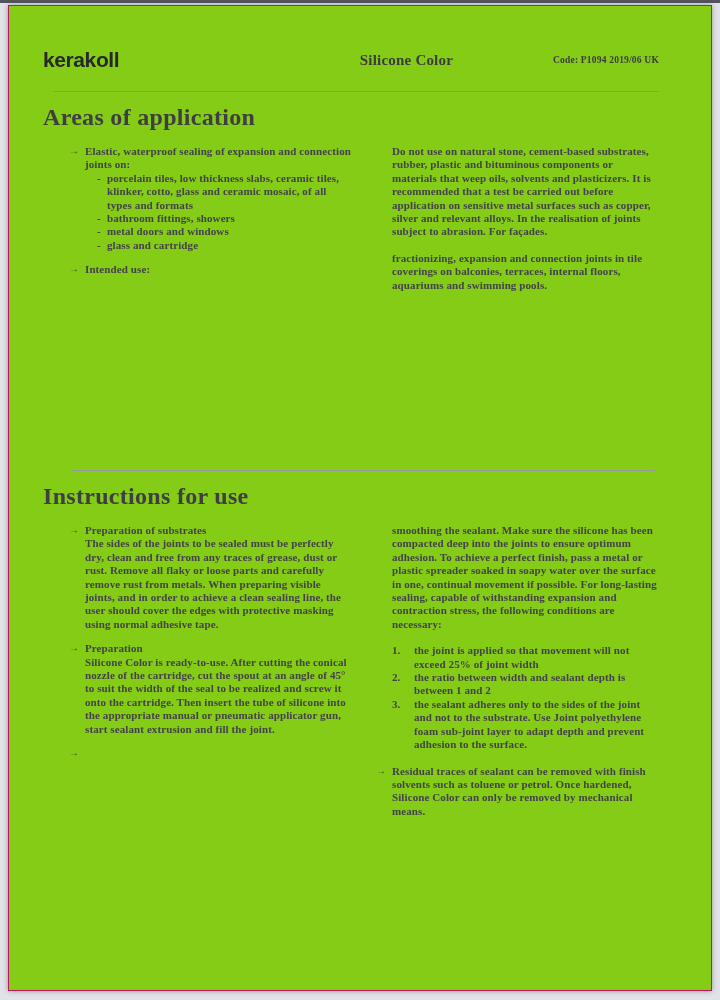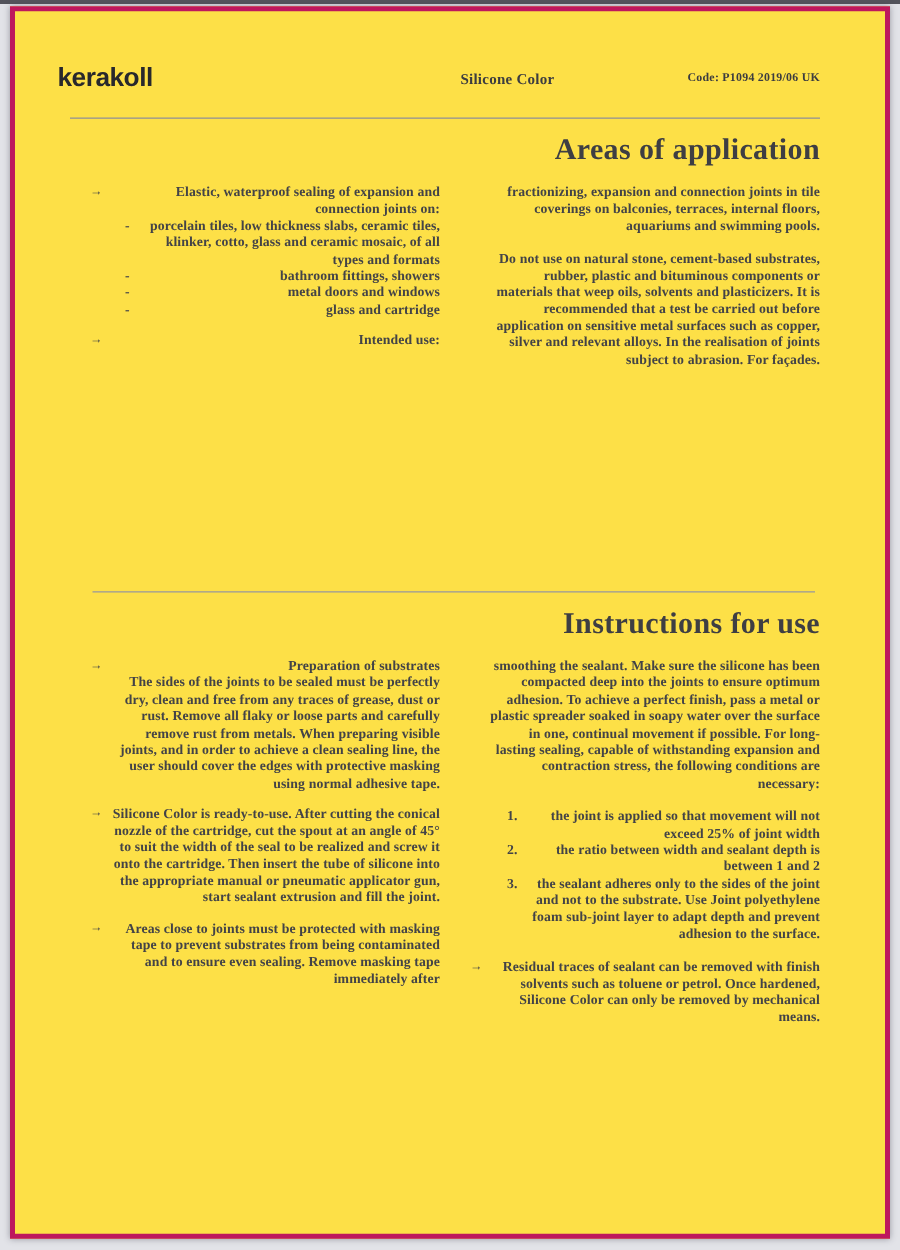--- a/index.html
+++ b/index.html
@@ -5,41 +5,41 @@
   html,body{margin:0;padding:0;}
   body{
     width:720px;height:1000px;
     background:linear-gradient(#54545c 0,#54545c 3px,#e2e3e8 3px,#e2e3e8 100%);
     font-family:"Liberation Serif","DejaVu Serif",serif;
     overflow:hidden;
   }
   .page{
     width:704px;height:986px;
     margin:5px auto 0 auto;
-    background:#fde047;
+    background:#84cc16;
     box-sizing:border-box;
     padding:40px 52px 0 34px;
     box-shadow:0 0 5px rgba(60,60,70,.45);
-    border:4px solid #be185d;
+    border:1px solid #be185d;
     position:relative;
   }
   
   .hdr{display:flex;align-items:center;position:relative;height:28px;}
   .logo{
     font-family:"Liberation Sans","DejaVu Sans",sans-serif;
     font-weight:bold;font-size:21px;letter-spacing:-.4px;color:#28282c;
   }
   .hdr-product{
     position:absolute;left:59%;transform:translateX(-50%);
-    font-size:12px;color:#3c3c40;font-weight:bold;letter-spacing:.2px;
+    font-size:15px;color:#3c3c40;font-weight:bold;letter-spacing:.2px;
   }
   .hdr-code{margin-left:auto;font-size:9.5px;color:#3c3c40;font-weight:bold;letter-spacing:.2px;}
   .hdr-rule{border:none;border-top:1px solid #8f8f97;margin:17px 0 0 10px;}
   
-  .section{margin:10px 0 0 0;text-align:right;}
+  .section{margin:10px 0 0 0;}
   .section-title{
     font-size:24px;font-weight:bold;color:#3e3e43;
     letter-spacing:.3px;margin:0 0 13px 0;line-height:30px;
   }
   .section-areas{min-height:368px;box-sizing:border-box;}
   .divider{border:none;border-top:1px solid #97979e;margin:0 4px 0 28px;}
   .cols{
     margin-left:28px;
     display:grid;grid-template-columns:1fr 1fr;column-gap:26px;
   }
@@ -81,44 +81,44 @@
               <div class="dashitem"><span class="dash">-</span><span class="dashtext">metal doors and windows</span></div>
               <div class="dashitem"><span class="dash">-</span><span class="dashtext">glass and cartridge</span></div>
             </div>
           </div>
           <div class="block">
             <span class="arrow">→</span>
             <div class="blabel">Intended use:</div>
           </div>
         </div>
       <div class="col">
+          <div class="para">Do not use on natural stone, cement-based substrates, rubber, plastic and bituminous components or materials that weep oils, solvents and plasticizers. It is recommended that a test be carried out before application on sensitive metal surfaces such as copper, silver and relevant alloys. In the realisation of joints subject to abrasion. For façades.</div>
           <div class="para">fractionizing, expansion and connection joints in tile coverings on balconies, terraces, internal floors, aquariums and swimming pools.</div>
-          <div class="para">Do not use on natural stone, cement-based substrates, rubber, plastic and bituminous components or materials that weep oils, solvents and plasticizers. It is recommended that a test be carried out before application on sensitive metal surfaces such as copper, silver and relevant alloys. In the realisation of joints subject to abrasion. For façades.</div>
         </div>
     </div>
   </div>
 
   <hr class="divider">
 
   <div class="section">
     <h1 class="section-title">Instructions for use</h1>
     <div class="cols">
       <div class="col">
           <div class="block">
             <span class="arrow">→</span>
             <div class="blabel">Preparation of substrates</div>
             <div class="bbody">The sides of the joints to be sealed must be perfectly dry, clean and free from any traces of grease, dust or rust. Remove all flaky or loose parts and carefully remove rust from metals. When preparing visible joints, and in order to achieve a clean sealing line, the user should cover the edges with protective masking using normal adhesive tape.</div>
           </div>
           <div class="block">
             <span class="arrow">→</span>
+            <div class="blabel">Preparation</div>
             <div class="bbody">Silicone Color is ready-to-use. After cutting the conical nozzle of the cartridge, cut the spout at an angle of 45° to suit the width of the seal to be realized and screw it onto the cartridge. Then insert the tube of silicone into the appropriate manual or pneumatic applicator gun, start sealant extrusion and fill the joint.</div>
           </div>
           <div class="block">
             <span class="arrow">→</span>
-            <div class="bbody">Areas close to joints must be protected with masking tape to prevent substrates from being contaminated and to ensure even sealing. Remove masking tape immediately after</div>
           </div>
         </div>
       <div class="col">
           <div class="para">smoothing the sealant. Make sure the silicone has been compacted deep into the joints to ensure optimum adhesion. To achieve a perfect finish, pass a metal or plastic spreader soaked in soapy water over the surface in one, continual movement if possible. For long-lasting sealing, capable of withstanding expansion and contraction stress, the following conditions are necessary:</div>
           <div class="numlist">
             <div class="numitem">
               <span class="num">1.</span>
               <span class="numtext">the joint is applied so that movement will not exceed 25% of joint width</span>
             </div>
             <div class="numitem">

